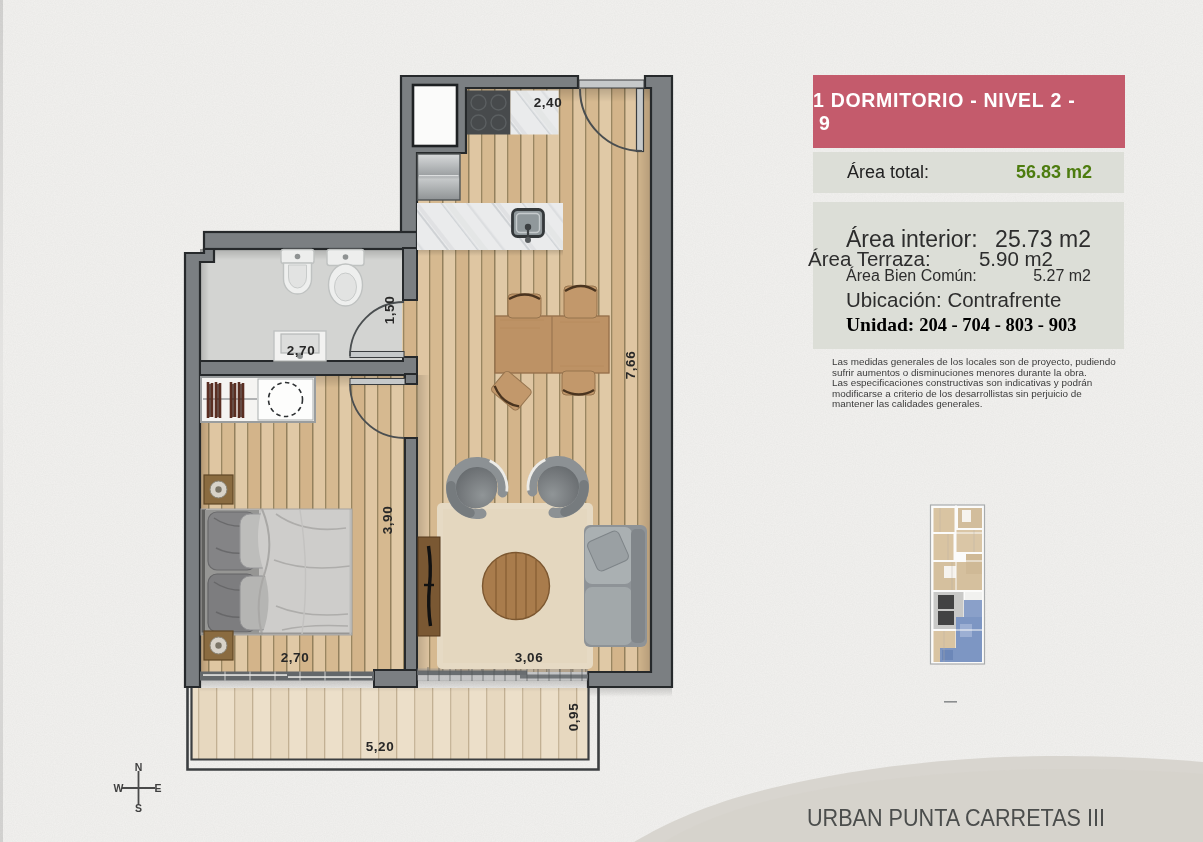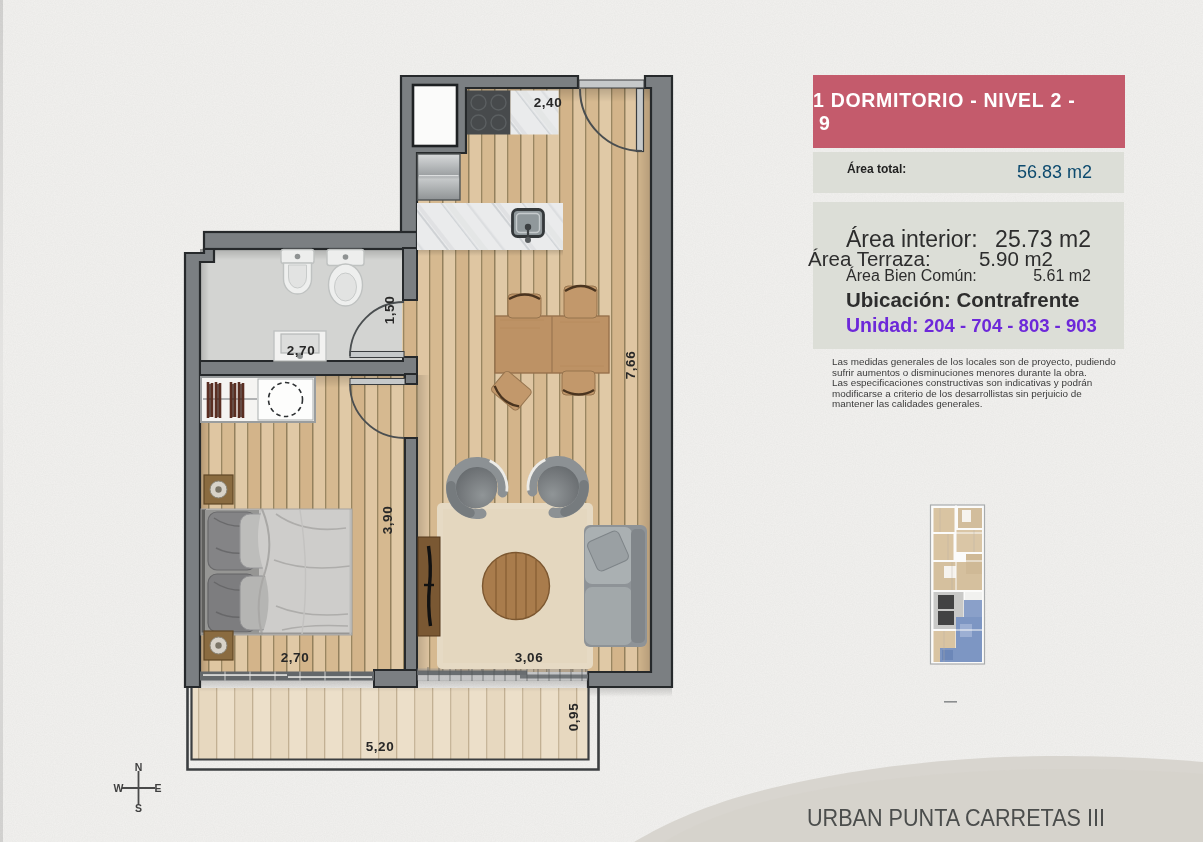--- a/index.html
+++ b/index.html
@@ -431,31 +431,31 @@
       <rect x="944" y="701" width="13" height="1.6" fill="#8b8e8f"></rect>
     </g>
 </svg>
 
 <div class="abs" style="left:813px;top:75px;width:312px;height:73px;background:#c45b6c;"></div>
 
 <div class="abs" style="left:813px;top:75px;width:266px;height:73px;display:flex;align-items:center;justify-content:center;color:#fff;font-weight:bold;font-size:19.5px;letter-spacing:.7px;">1&nbsp;DORMITORIO&nbsp;-&nbsp;NIVEL&nbsp;2&nbsp;-&nbsp;9</div>
 
 <div class="abs" style="left:813px;top:152px;width:311px;height:41px;background:#dcded7;"></div>
 
-<div class="abs" style="left:847px;top:162px;font-size:12px;font-weight:bold;color:#222;">Área total:</div>
-
-<div class="abs" style="left:913px;top:162px;width:179px;font-size:18px;font-weight:normal;color:#0c4a6e;text-align:right;">56.83 m2</div>
+<div class="abs" style="left:847px;top:162px;font-size:18px;font-weight:normal;color:#222;">Área total:</div>
+
+<div class="abs" style="left:913px;top:162px;width:179px;font-size:18px;font-weight:bold;color:#4d7c0f;text-align:right;">56.83 m2</div>
 
 <div class="abs" style="left:813px;top:202px;width:311px;height:147px;background:#dcded7;"></div>
 
 <div class="abs" style="left:846px;top:226px;width:245px;font-size:23px;color:#2d2d2d;">Área interior:<span style="float:right">25.73 m2</span></div>
 
 <div class="abs" style="left:808px;top:246.5px;width:245px;font-size:20.5px;color:#2d2d2d;">Área Terraza:<span style="float:right">5.90 m2</span></div>
 
-<div class="abs" style="left:846px;top:267px;width:245px;font-size:16px;color:#2d2d2d;">Área Bien Común:<span style="float:right">5.61 m2</span></div>
-
-<div class="abs" style="left:846px;top:287.5px;width:260px;font-size:20.5px;color:#2d2d2d;font-weight:bold;">Ubicación: Contrafrente</div>
-
-<div class="abs" style="left:846px;top:314px;width:260px;font-size:19.5px;font-weight:bold;color:#6d28d9;">Unidad: <span style="font-size:18.5px;">204 - 704 - 803 - 903</span></div>
+<div class="abs" style="left:846px;top:267px;width:245px;font-size:16px;color:#2d2d2d;">Área Bien Común:<span style="float:right">5.27 m2</span></div>
+
+<div class="abs" style="left:846px;top:287.5px;width:260px;font-size:20.5px;color:#2d2d2d;">Ubicación: Contrafrente</div>
+
+<div class="abs" style="left:846px;top:314px;width:260px;font-size:19.5px;font-weight:bold;color:#000000;font-family:Liberation Serif, serif;">Unidad: <span style="font-size:18.5px;">204 - 704 - 803 - 903</span></div>
 
 <div class="abs" style="left:832px;top:357px;width:300px;font-size:9.9px;line-height:10.55px;color:#3b3b3b;white-space:nowrap;">Las medidas generales de los locales son de proyecto, pudiendo<br>sufrir aumentos o disminuciones menores durante la obra.<br>Las especificaciones constructivas son indicativas y podrán<br>modificarse a criterio de los desarrollistas sin perjuicio de<br>mantener las calidades generales.</div>
 
 <div class="abs" id="brand" style="left:761px;top:804px;width:390px;text-align:center;font-size:24px;letter-spacing:0px;color:#4b4d4c;transform:scaleX(.9);transform-origin:center;">URBAN PUNTA CARRETAS III</div>
 
 </body></html>

